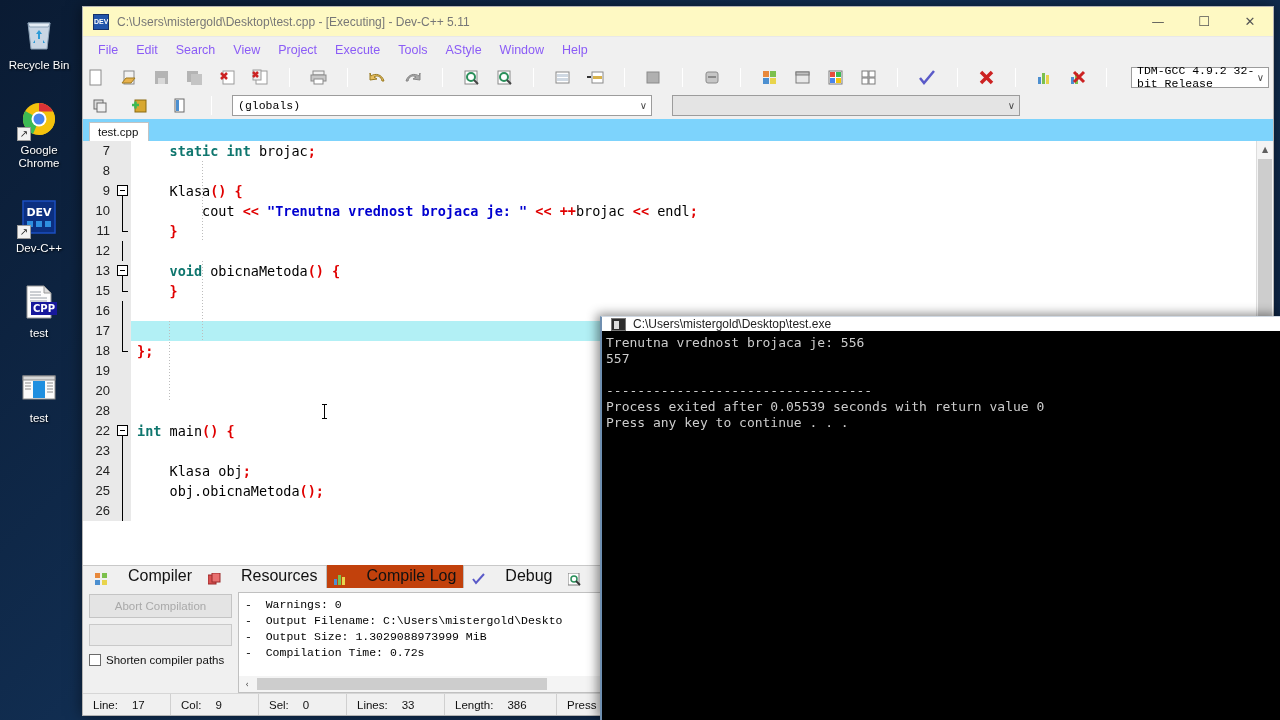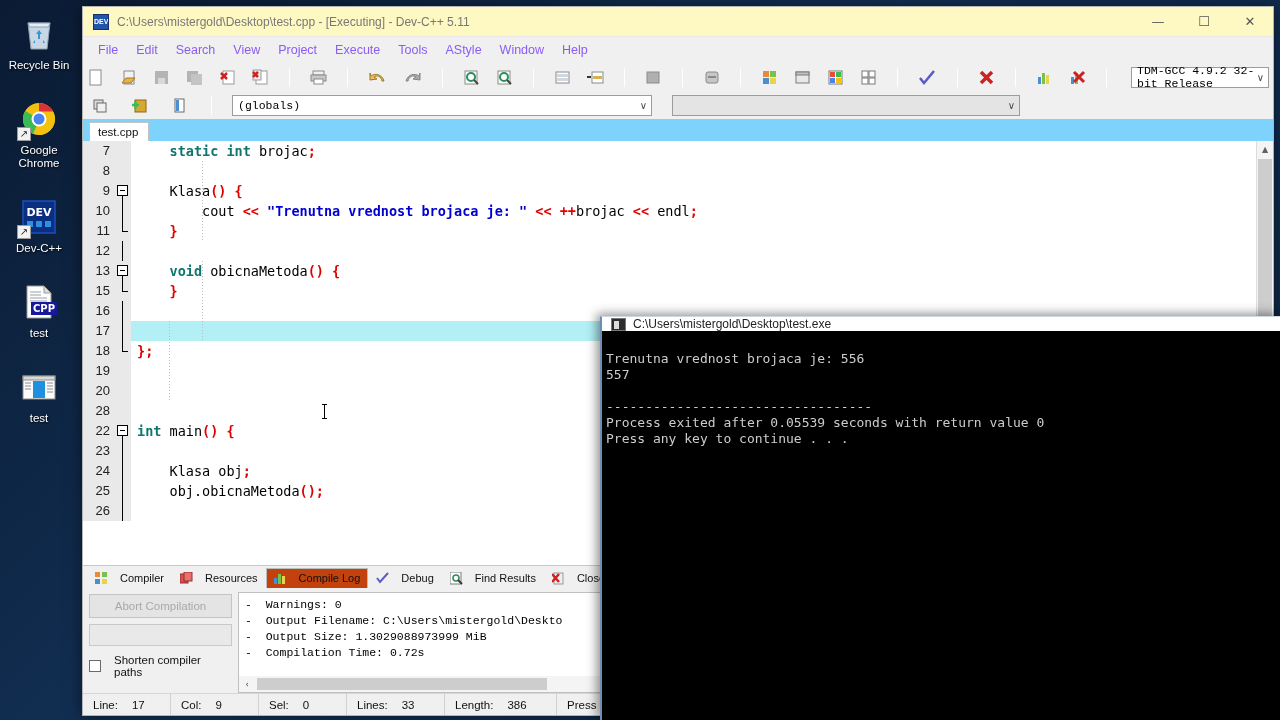--- a/index.html
+++ b/index.html
@@ -144,33 +144,33 @@
     height: 17px; background: #f4f4f4; display: flex; align-items: center; justify-content: center;
     font-size: 8px; color: #606060; font-family: "DejaVu Sans", sans-serif;
   }
   #vscroll .thumb { position: absolute; left: 1px; right: 1px; background: #cdcdcd; }
 
   
   #bottom-panel { height: 128px; flex: none; background: #f0f0f0; display: flex; flex-direction: column;
                   border-top: 1px solid #c8c8c8; }
   #panel-tabs { height: 22px; display: flex; align-items: flex-end; padding-left: 4px; }
   .ptab {
-    display: flex; align-items: flex-start; gap: 12px; font-size: 11px; color: #111;
+    display: flex; align-items: flex-end; gap: 20px; font-size: 16px; color: #111;
     padding: 3px 7px; border: 1px solid transparent; border-bottom: none;
   }
   .ptab.active { background: #c2410c; border-color: #bdbdbd; }
   .ptab .pic { width: 13px; height: 13px; flex: none; position: relative; }
   #panel-body { flex: 1 1 auto; display: flex; background: #f0f0f0; min-height: 0; }
   #panel-left { width: 155px; flex: none; padding: 6px 6px 0 6px; }
   .abort-btn {
     height: 24px; background: #e4e4e4; border: 1px solid #c4c4c4; color: #a9a9a9;
     font-size: 11.5px; display: flex; align-items: center; justify-content: center;
   }
   .prog-box { height: 22px; background: #e9e9e9; border: 1px solid #c9c9c9; margin-top: 6px; }
-  .chk-row { display: flex; align-items: center; gap: 13px; margin-top: 8px; font-size: 11.5px; color: #111; }
+  .chk-row { display: flex; align-items: center; gap: 5px; margin-top: 8px; font-size: 11.5px; color: #111; }
   .chk { width: 12px; height: 12px; border: 1px solid #6a6a6a; background: #fff; flex: none; }
   #log-area {
     flex: 1 1 auto; background: #fff; border: 1px solid #c0c0c0; margin: 4px 2px 0 0;
     display: flex; flex-direction: column; min-width: 0; overflow: hidden;
   }
   #log-lines {
     flex: 1 1 auto; padding: 4px 0 0 6px; font-family: "Liberation Mono", monospace;
     font-size: 11.5px; line-height: 16px; color: #000; white-space: pre; overflow: hidden;
   }
   #hscroll { height: 16px; flex: none; background: #f4f4f4; display: flex; align-items: center; position: relative; }
@@ -199,21 +199,21 @@
   }
   #console-title .cicon {
     width: 15px; height: 13px; margin: 0 7px 0 9px; flex: none;
     background: #2d2d2d; border: 1px solid #777; position: relative;
   }
   #console-title .cicon::after {
     content: ""; position: absolute; left: 2px; top: 2px; width: 5px; height: 8px; background: #dcdcdc;
   }
   #console-title .ctxt { font-size: 12px; color: #222; }
   #console-body {
-    flex: 1 1 auto; padding: 20px 0 0 4px; color: #ccc; background: #000;
+    flex: 1 1 auto; padding: 4px 0 0 4px; color: #ccc; background: #000;
     font-family: "DejaVu Sans Mono", "Liberation Mono", monospace;
     font-size: 13px; line-height: 16px; white-space: pre;
   }
 </style>
 </head>
 <body>
 
 <div id="desktop-icons">
 
   <div class="desktop-icon">

